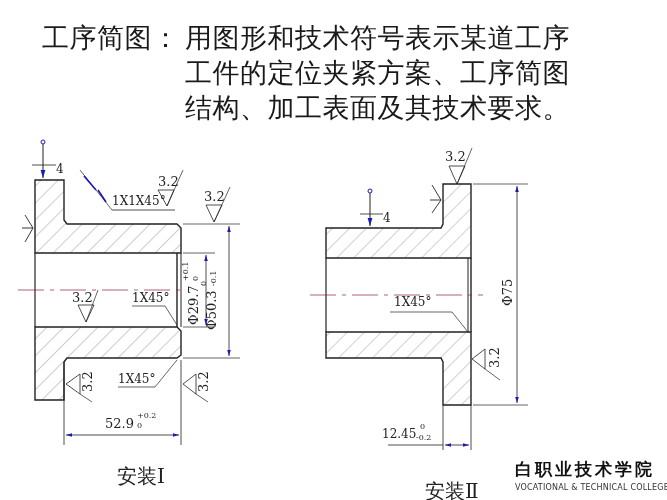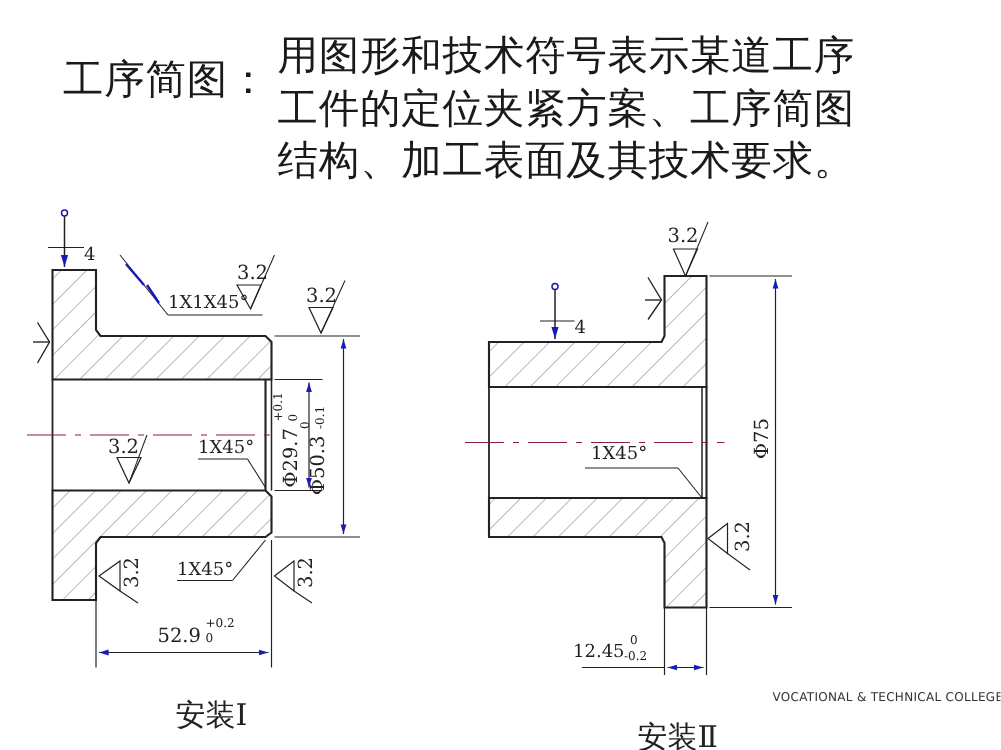--- a/index.html
+++ b/index.html
@@ -1,18 +1,18 @@
 <!DOCTYPE html>
 <html><head>
 <meta charset="utf-8">
 <style>
   html, body { margin:0; padding:0; background:#ffffff; }
   body { width:667px; height:500px; position:relative; overflow:hidden; font-family:"DejaVu Serif", serif; color:#222; }
   .heading { position:absolute; left:42px; top:20px; font-size:27px; line-height:35px; color:#1a1a1a; font-family:"DejaVu Serif", serif; letter-spacing:0.5px; }
-  .heading .label { position:absolute; left:0; top:16px; white-space:nowrap; }
+  .heading .label { position:absolute; left:0; top:0; white-space:nowrap; }
   .heading .line { position:absolute; left:143px; white-space:nowrap; }
   svg.drawing { position:absolute; left:0; top:0; }
   .caption { position:absolute; font-size:20px; color:#222; font-family:"DejaVu Serif", serif;margin-left:37px; }
   .logo { position:absolute; left:515px; top:458px; width:150px; text-align:left; }
   .logo .cn { font-size:17px; font-weight:bold; letter-spacing:3px; color:#111; font-family:"DejaVu Serif", serif; white-space:nowrap; }
   .logo .en { font-size:8px; color:#333; font-family:"DejaVu Sans", sans-serif; letter-spacing:0.2px; white-space:nowrap; margin-top:2px; }
   .dimtext { font-family:"DejaVu Serif", serif; fill:#222; }
 </style>
 </head>
 <body>
@@ -166,14 +166,15 @@
     <text class="dimtext" x="382" y="438" font-size="12">12.45</text>
     <text class="dimtext" x="420" y="429" font-size="8">0</text>
     <text class="dimtext" x="416" y="440" font-size="8">-0.2</text>
   </g>
 </svg>
 
 <div class="caption" style="left:80px; top:463px;">安装Ⅰ</div>
 <div class="caption" style="left:388px; top:478px;">安装Ⅱ</div>
 
 <div class="logo">
+  <div class="cn">白职业技术学院</div>
   <div class="en">VOCATIONAL &amp; TECHNICAL COLLEGE</div>
 </div>
 
 </body></html>

